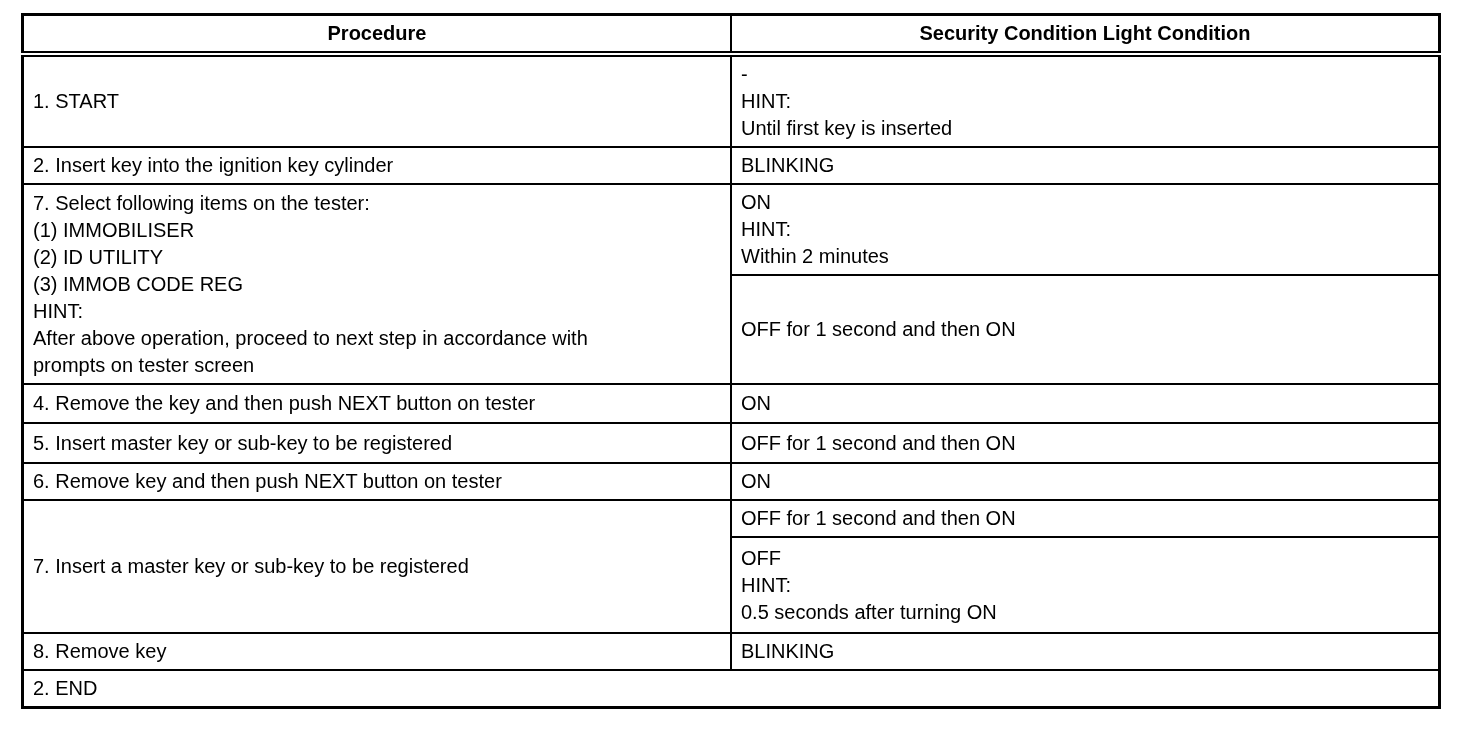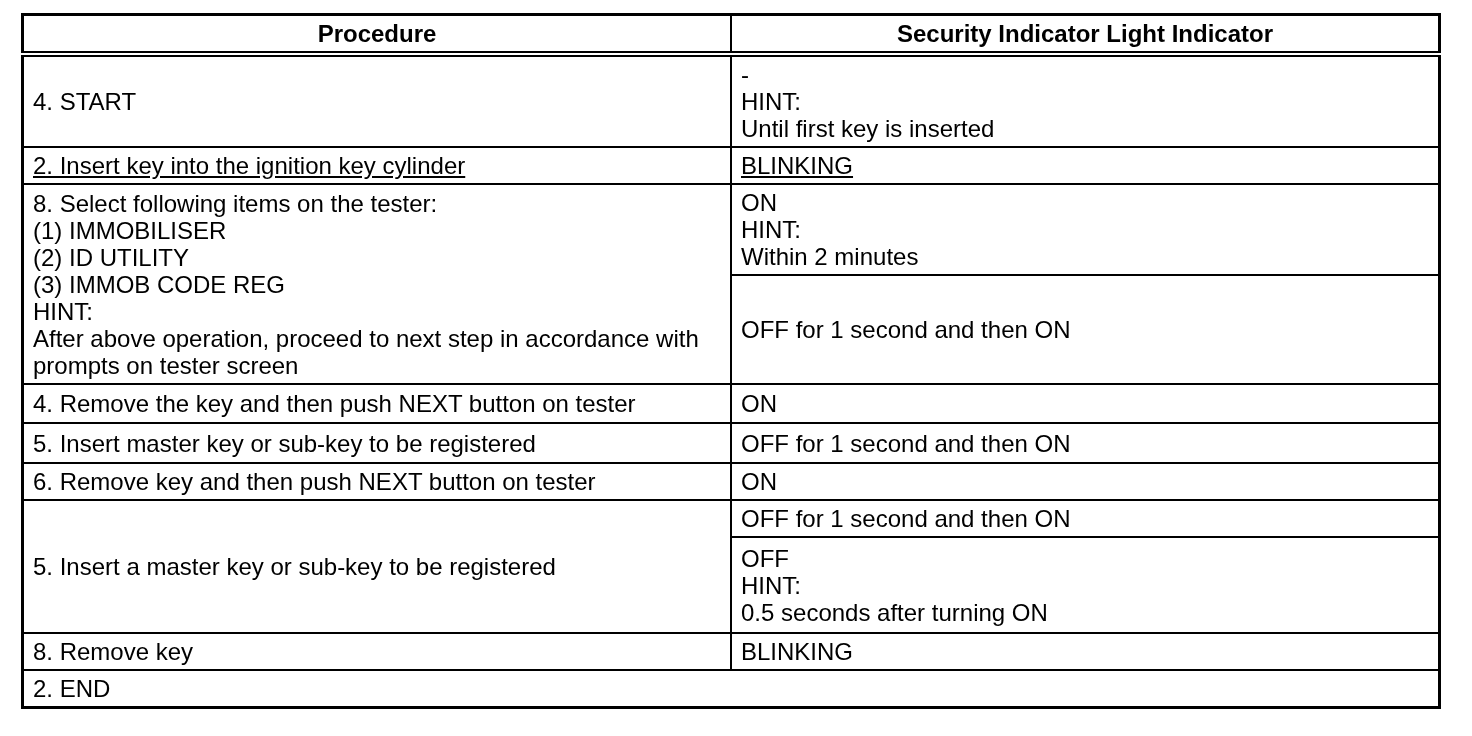--- a/index.html
+++ b/index.html
@@ -24,37 +24,37 @@
     border-collapse: collapse;
     table-layout: fixed;
     border: 3px solid #000000;
     background: #ffffff;
   }
   table.proc-table col { width: 50%; }
   table.proc-table th,
   table.proc-table td {
     border: 2px solid #000000;
     padding: 4px 9px;
-    font-size: 24px;
+    font-size: 20px;
     line-height: 27px;
     vertical-align: middle;
     text-align: left;
     white-space: pre-line;
     overflow: hidden;
   }
   table.proc-table th {
     font-weight: bold;
     text-align: center;
     white-space: normal;
     border-bottom: 6px double #000000;
   }
   
   tr.h-head  { height: 34px; }
   tr.h-r1    { height: 92px; }
-  tr.h-r2    { height: 37px; text-decoration: underline; }
+  tr.h-r2    { height: 37px; }
   tr.h-r3a   { height: 91px; }
   tr.h-r3b   { height: 109px; }
   tr.h-r4    { height: 39px; }
   tr.h-r5    { height: 40px; }
   tr.h-r6    { height: 37px; }
   tr.h-r7a   { height: 37px; }
   tr.h-r7b   { height: 96px; margin-left: 14px; }
   tr.h-r8    { height: 36px; }
   tr.h-r9    { height: 36px; }
 </style>
@@ -63,36 +63,36 @@
 
 <div class="page">
   <table class="proc-table">
     <colgroup>
       <col>
       <col>
     </colgroup>
     <thead>
       <tr class="h-head">
         <th>Procedure</th>
-        <th>Security Indicator Light Indicator</th>
+        <th>Security Condition Light Condition</th>
       </tr>
     </thead>
     <tbody>
       <tr class="h-r1">
-        <td>4. START</td>
+        <td>1. START</td>
         <td>-
 HINT:
 Until first key is inserted</td>
       </tr>
       <tr class="h-r2">
         <td>2. Insert key into the ignition key cylinder</td>
         <td>BLINKING</td>
       </tr>
       <tr class="h-r3a">
-        <td rowspan="2">8. Select following items on the tester:
+        <td rowspan="2">7. Select following items on the tester:
 (1) IMMOBILISER
 (2) ID UTILITY
 (3) IMMOB CODE REG
 HINT:
 After above operation, proceed to next step in accordance with
 prompts on tester screen</td>
         <td>ON
 HINT:
 Within 2 minutes</td>
       </tr>
@@ -105,21 +105,21 @@
       </tr>
       <tr class="h-r5">
         <td>5. Insert master key or sub-key to be registered</td>
         <td>OFF for 1 second and then ON</td>
       </tr>
       <tr class="h-r6">
         <td>6. Remove key and then push NEXT button on tester</td>
         <td>ON</td>
       </tr>
       <tr class="h-r7a">
-        <td rowspan="2">5. Insert a master key or sub-key to be registered</td>
+        <td rowspan="2">7. Insert a master key or sub-key to be registered</td>
         <td>OFF for 1 second and then ON</td>
       </tr>
       <tr class="h-r7b">
         <td>OFF
 HINT:
 0.5 seconds after turning ON</td>
       </tr>
       <tr class="h-r8">
         <td>8. Remove key</td>
         <td>BLINKING</td>

